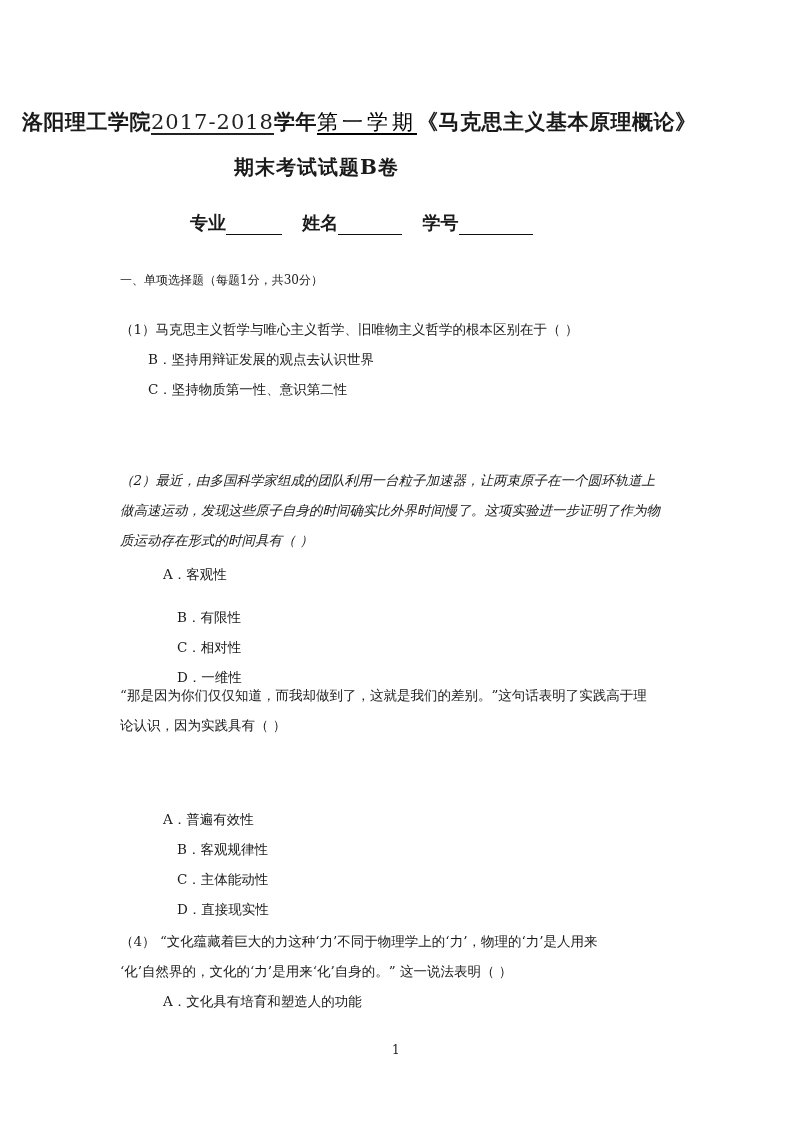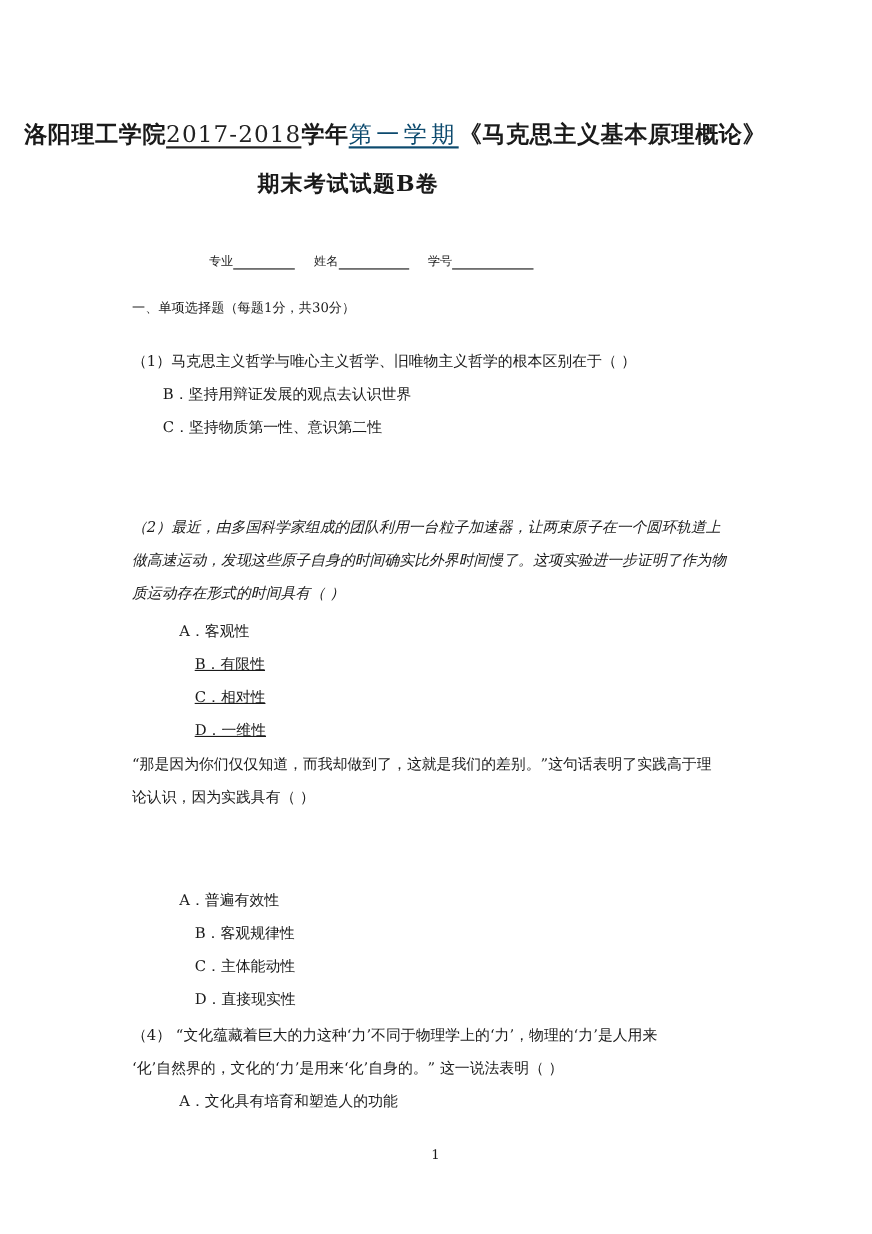--- a/index.html
+++ b/index.html
@@ -7,27 +7,27 @@
     width: 793px; height: 1122px; position: relative; overflow: hidden;
     font-family: "DejaVu Serif", "Liberation Serif", serif;
     color: #1a1a1a;
   }
   .abs { position: absolute; white-space: nowrap; }
   .title1 {
     left: 22px; top: 108px; font-size: 21px; font-weight: bold; letter-spacing: 0.5px;
     font-family: "DejaVu Serif", serif;
   }
   .title1 .ul { text-decoration: underline; text-underline-offset: 4px; font-weight: normal; text-align: right; }
-  .title1 .ul.gray { color: #0c4a6e; letter-spacing: 4px; }
+  .title1 .ul.gray { color: #000000; letter-spacing: 4px; }
   .title1 .ul.year { color: #222; letter-spacing: 1px; }
   .title2 {
     left: 0; width: 633px; text-align: center; top: 154px; font-size: 20px; font-weight: bold; letter-spacing: 1px;
   }
   .fields {
-    left: 190px; top: 230px; font-size: 11px; font-weight: normal;
+    left: 190px; top: 211px; font-size: 18px; font-weight: bold;
     font-family: "DejaVu Sans", sans-serif;
   }
   .fields .blank { display: inline-block; border-bottom: 1px solid #111; height: 14px; vertical-align: bottom; margin-right: 14px; }
   .section {
     left: 120px; top: 272px; font-size: 12px; font-weight: normal;
   }
   .q { font-size: 13.5px; line-height: 30px; }
   .page-num { left: 392px; top: 1043px; font-size: 12px; }
 </style>
 </head>
@@ -56,21 +56,21 @@
     <div>B．坚持用辩证发展的观点去认识世界</div>
     <div>C．坚持物质第一性、意识第二性</div>
   </div>
 
   <div class="abs q" style="left:120px; top:465px;font-style:italic;">
     <div>（2）最近，由多国科学家组成的团队利用一台粒子加速器，让两束原子在一个圆环轨道上</div>
     <div>做高速运动，发现这些原子自身的时间确实比外界时间慢了。这项实验进一步证明了作为物</div>
     <div>质运动存在形式的时间具有（   ）</div>
   </div>
   <div class="abs q" style="left:163px; top:559px;">A．客观性</div>
-  <div class="abs q" style="left:177px; top:589px;text-decoration:underline;">
+  <div class="abs q" style="left:177px; top:602px;">
     <div>B．有限性</div>
     <div>C．相对性</div>
     <div>D．一维性</div>
   </div>
 
   <div class="abs q" style="left:120px; top:680px;">
     <div>“那是因为你们仅仅知道，而我却做到了，这就是我们的差别。”这句话表明了实践高于理</div>
     <div>论认识，因为实践具有（   ）</div>
   </div>
   <div class="abs q" style="left:163px; top:804px;">A．普遍有效性</div>

